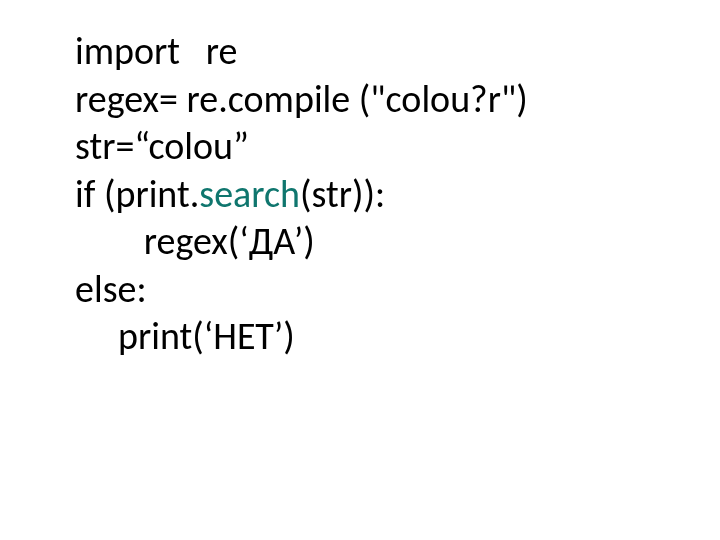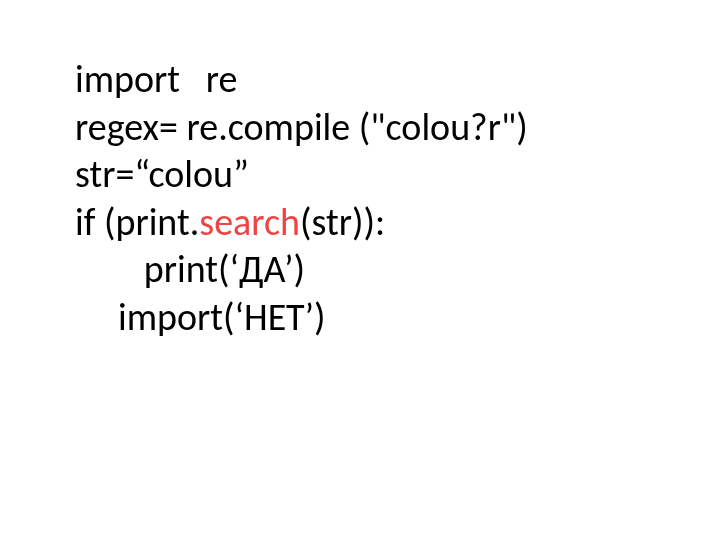--- a/index.html
+++ b/index.html
@@ -11,33 +11,34 @@
     font-family: Calibri, "Segoe UI", Arial, sans-serif;
     font-size: 38px;
     line-height: 1.25;
     color: #000000;
   }
   .slide {
     position: relative;
     width: 720px;
     height: 540px;
     box-sizing: border-box;
-    padding: 56px 0 0 75px;
+    padding: 28px 0 0 75px;
   }
   .line {
     white-space: pre;
   }
   .hl {
-    color: #ef4444;
+    color: #0f766e;
     text-align: right;
   }
 </style>
 </head>
 <body>
 
 <div class="slide">
   <div class="line">import   re</div>
   <div class="line">regex= re.compile ("colou?r")</div>
   <div class="line">str=“colou”</div>
   <div class="line"><span>if (print.</span><span class="hl">search</span><span>(str)):</span></div>
-  <div class="line">        print(‘ДА’)</div>
-  <div class="line">     import(‘НЕТ’)</div>
+  <div class="line">        regex(‘ДА’)</div>
+  <div class="line">еlse:</div>
+  <div class="line">     print(‘НЕТ’)</div>
 </div>
 
 </body></html>

